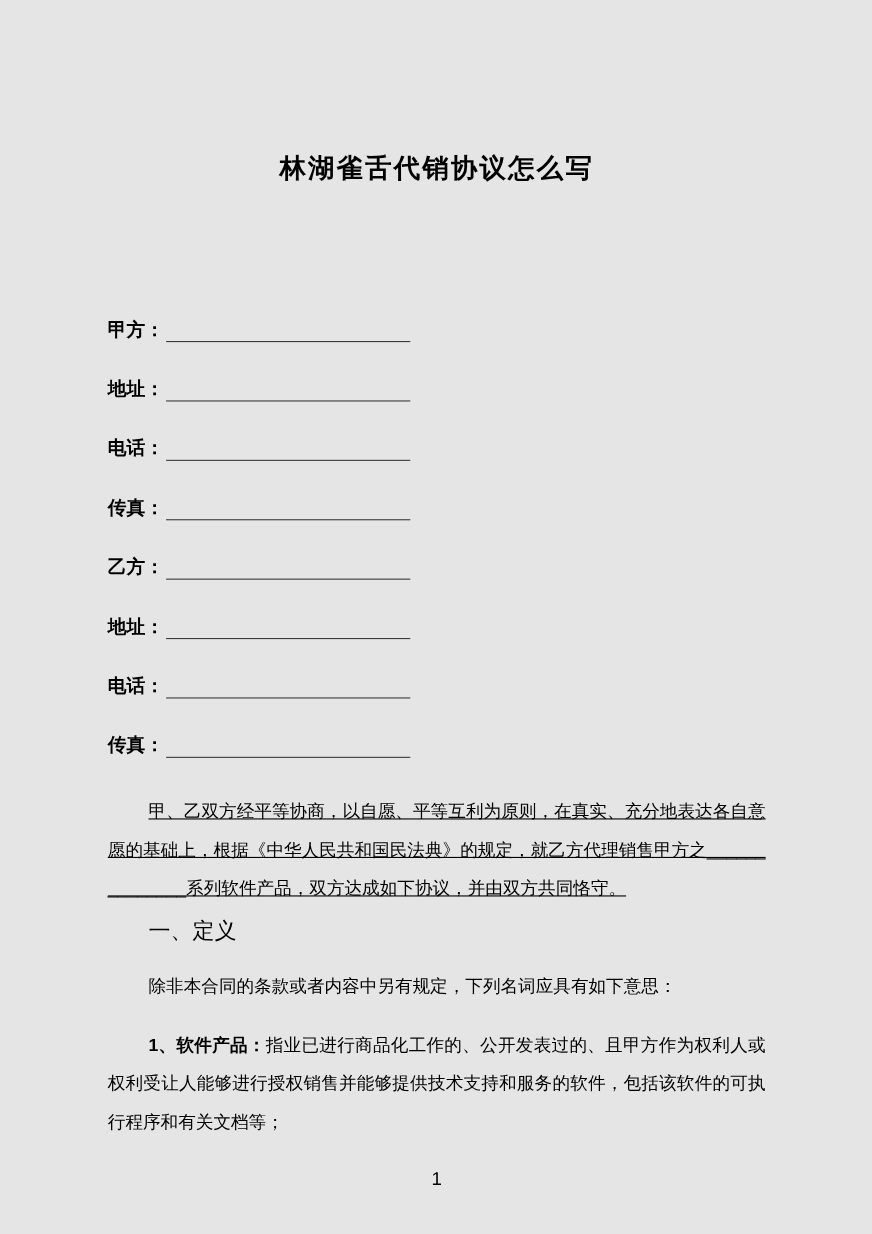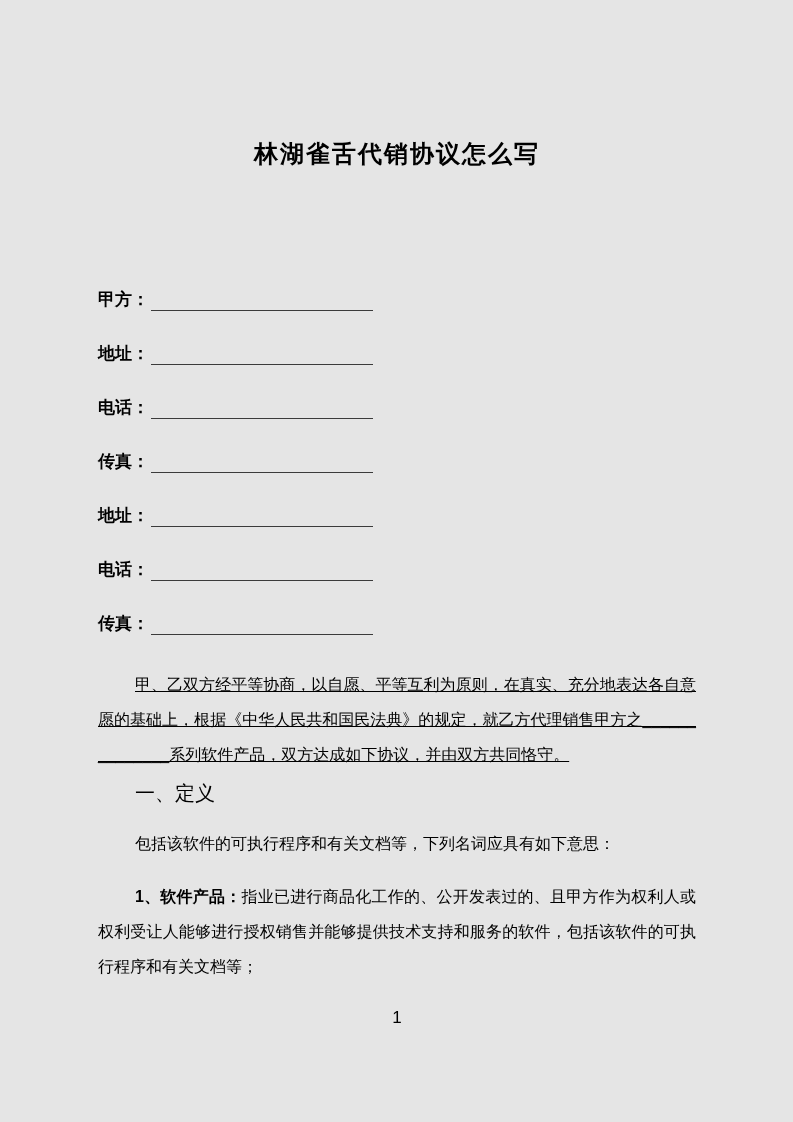--- a/index.html
+++ b/index.html
@@ -90,37 +90,41 @@
       </div>
       <div class="field-row">
         <span class="field-label">电话：</span>
         <span class="blank-line"></span>
       </div>
       <div class="field-row">
         <span class="field-label">传真：</span>
         <span class="blank-line"></span>
       </div>
       <div class="field-row">
+        <span class="field-label">乙方：</span>
+        <span class="blank-line"></span>
+      </div>
+      <div class="field-row">
         <span class="field-label">地址：</span>
         <span class="blank-line"></span>
       </div>
       <div class="field-row">
         <span class="field-label">电话：</span>
         <span class="blank-line"></span>
       </div>
       <div class="field-row">
         <span class="field-label">传真：</span>
         <span class="blank-line"></span>
       </div>
     </div>
 
     <p class="para preamble">甲、乙双方经平等协商，以自愿、平等互利为原则，在真实、充分地表达各自意愿的基础上，根据《中华人民共和国民法典》的规定，就乙方代理销售甲方之______​________系列软件产品，双方达成如下协议，并由双方共同恪守。</p>
 
     <h2 class="section-heading">一、定义</h2>
 
-    <p class="para definitions-intro">包括该软件的可执行程序和有关文档等，下列名词应具有如下意思：</p>
+    <p class="para definitions-intro">除非本合同的条款或者内容中另有规定，下列名词应具有如下意思：</p>
 
     <p class="para definition-item"><span class="lead">1、软件产品：</span><span>指业已进行商品化工作的、公开发表过的、且甲方作为权利人或权利受让人能够进行授权销售并能够提供技术支持和服务的软件，包括该软件的可执行程序和有关文档等；</span></p>
 
     <div class="page-number">1</div>
 
   </div>
 </div>
 
 </body></html>

